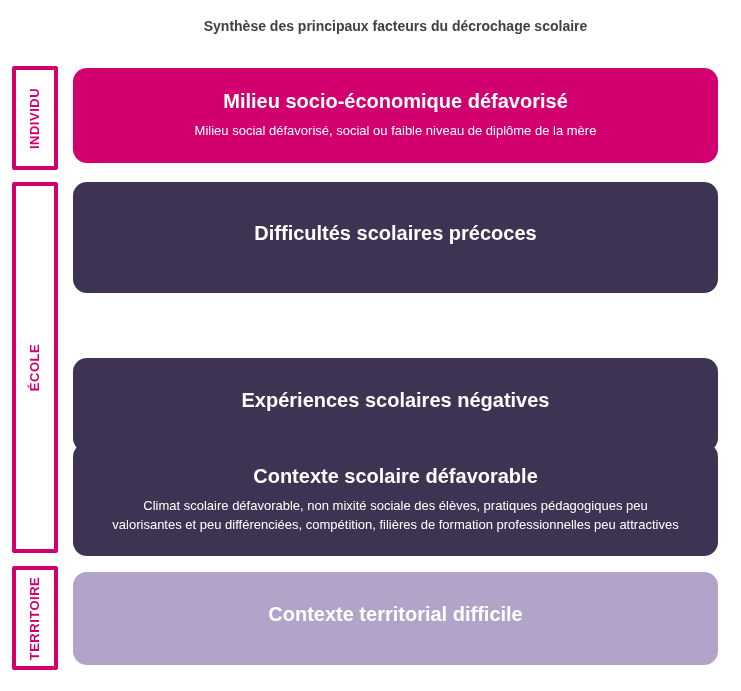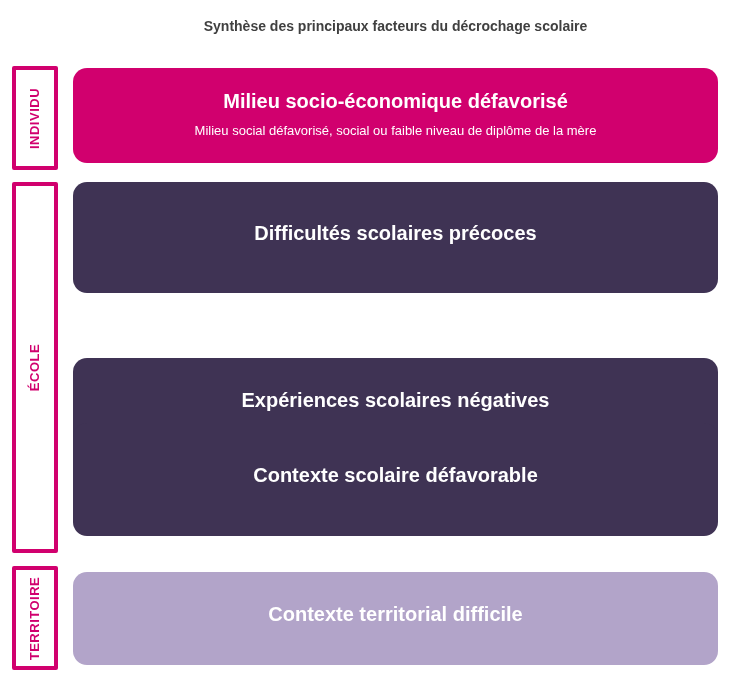--- a/index.html
+++ b/index.html
@@ -63,21 +63,21 @@
     text-align: center;
     padding: 23px 26px;
   }
   .box-pink  { background: var(--pink); }
   .box-dark  { background: var(--dark); }
   .box-light { background: var(--light); }
 
   .box1 { top: 68px;  height: 95px;  }
   .box2 { top: 182px; height: 111px; }
   .box3 { top: 318px; height: 94px; margin-top: 40px; }
-  .box4 { top: 423px; height: 113px; }
+  .box4 { top: 443px; height: 113px; }
   .box5 { top: 572px; height: 93px;  }
 
   .box-title {
     font-size: 20px;
     font-weight: bold;
     line-height: 1.15;
     margin-bottom: 9px;
   }
   .box-subtitle {
     font-size: 13px;
@@ -117,19 +117,22 @@
   <div class="factor-box box-dark box2">
     <div class="box-title">Difficultés scolaires précoces</div>
   </div>
 
   <div class="factor-box box-dark box3">
     <div class="box-title">Expériences scolaires négatives</div>
   </div>
 
   <div class="factor-box box-dark box4">
     <div class="box-title">Contexte scolaire défavorable</div>
+    <div class="box-subtitle">
+      <span>Climat scolaire défavorable, non mixité sociale des élèves, pratiques pédagogiques peu valorisantes et peu différenciées, compétition, filières de formation professionnelles peu attractives</span>
+    </div>
   </div>
 
   <div class="factor-box box-light box5">
     <div class="box-title">Contexte territorial difficile</div>
   </div>
 
 </div>
 
 </body></html>

